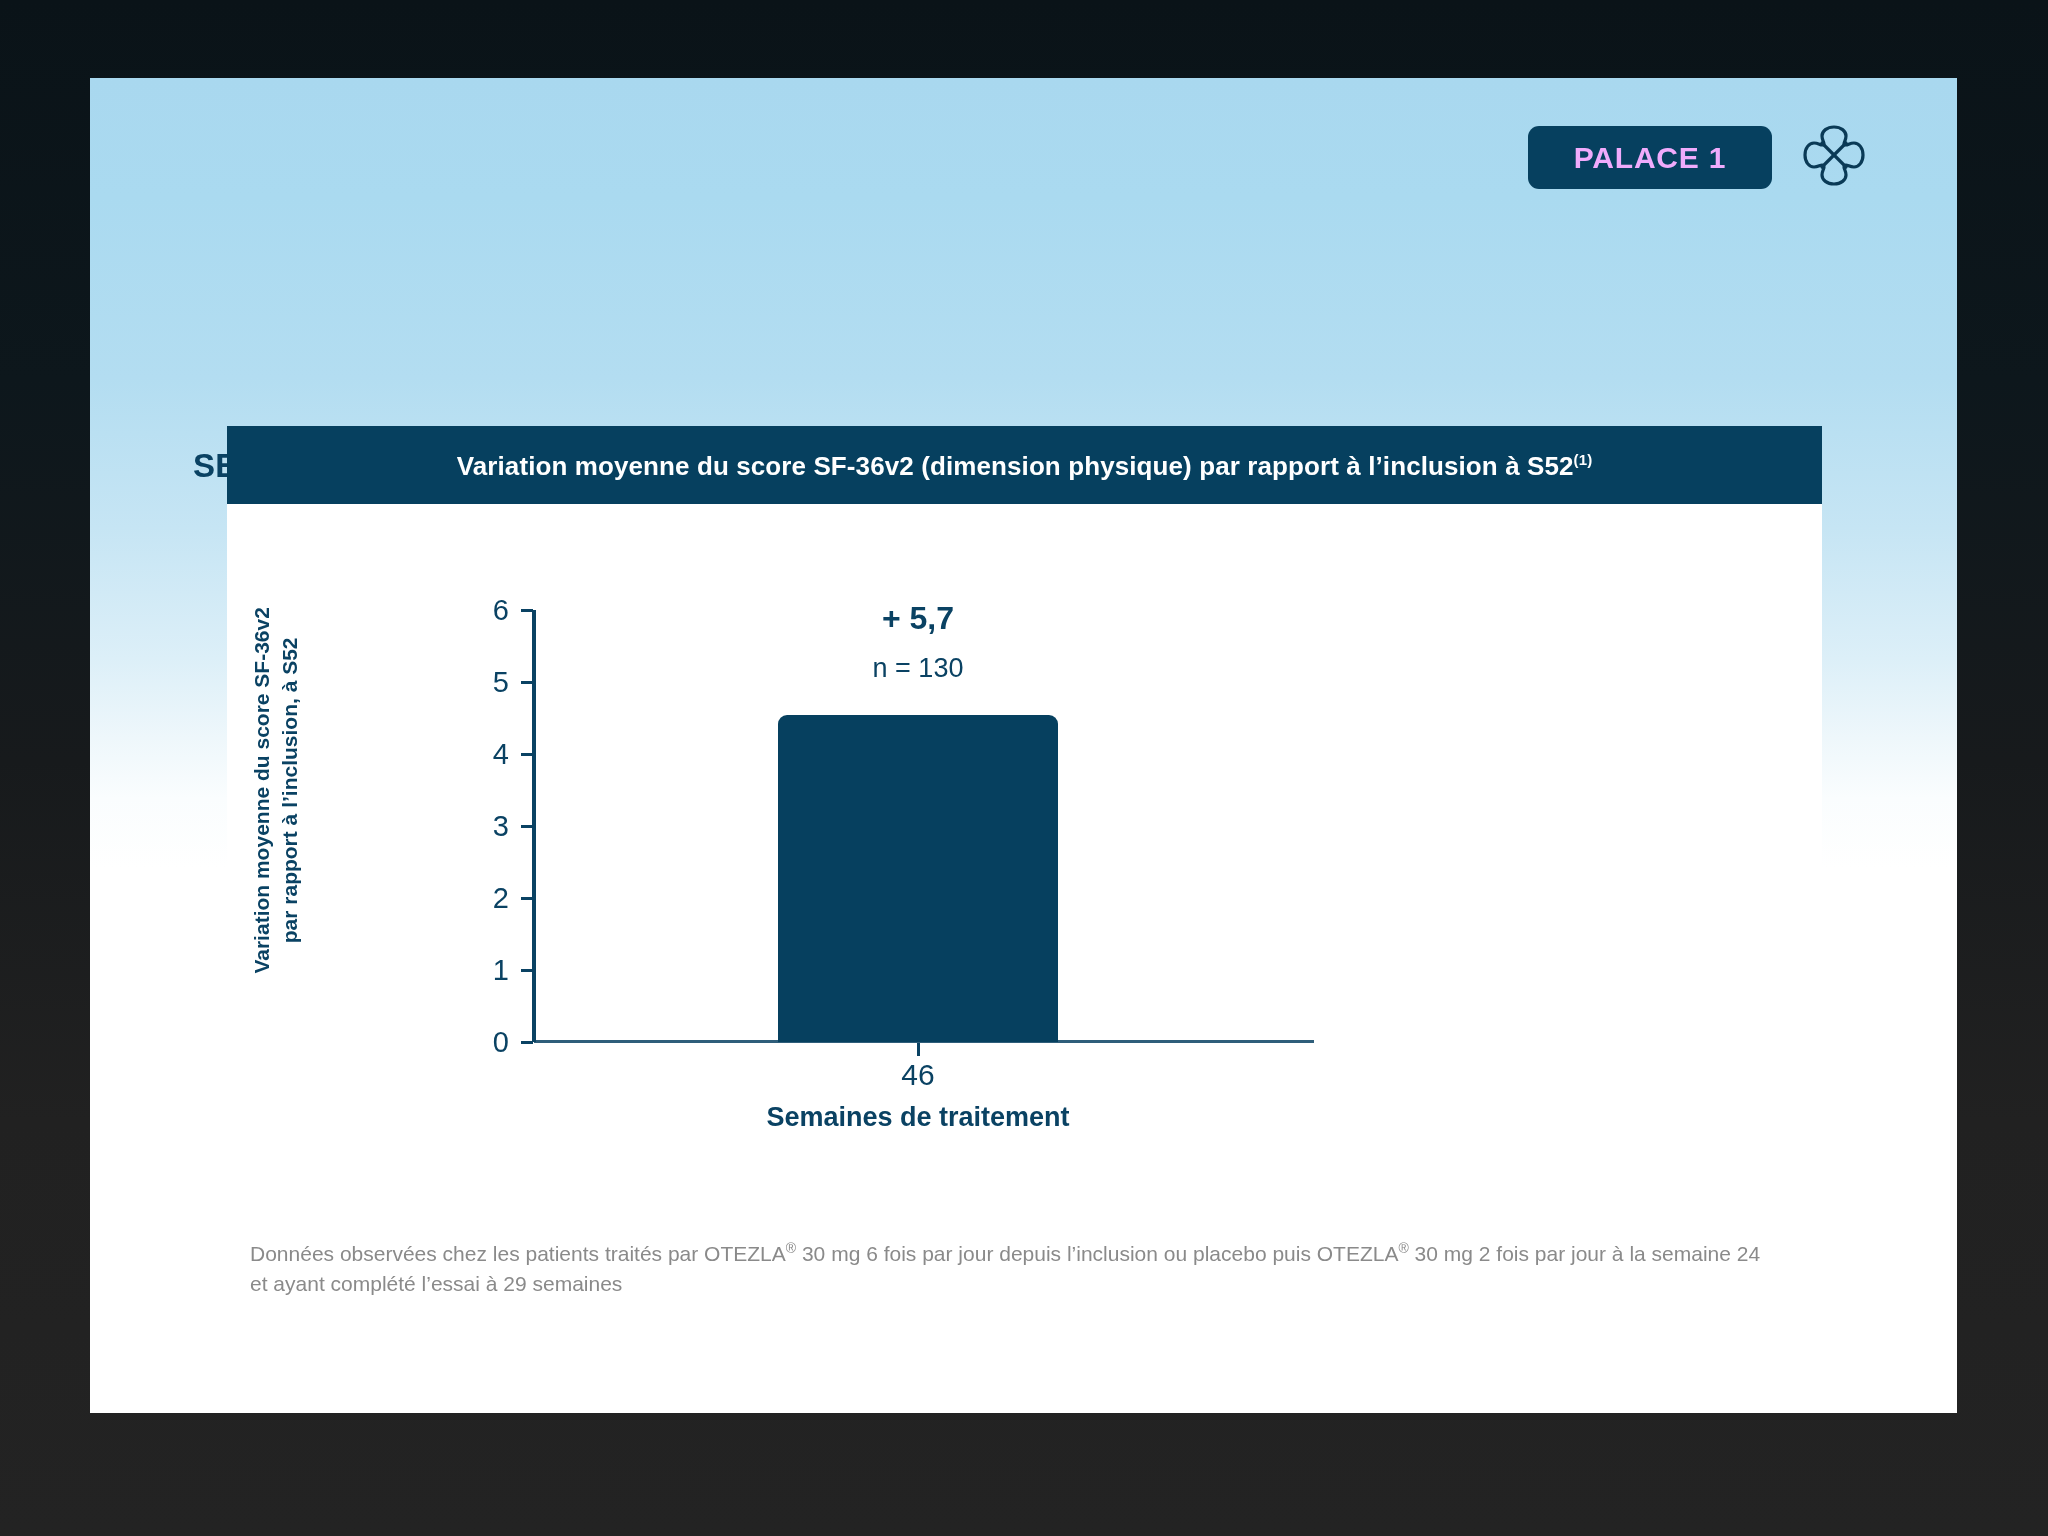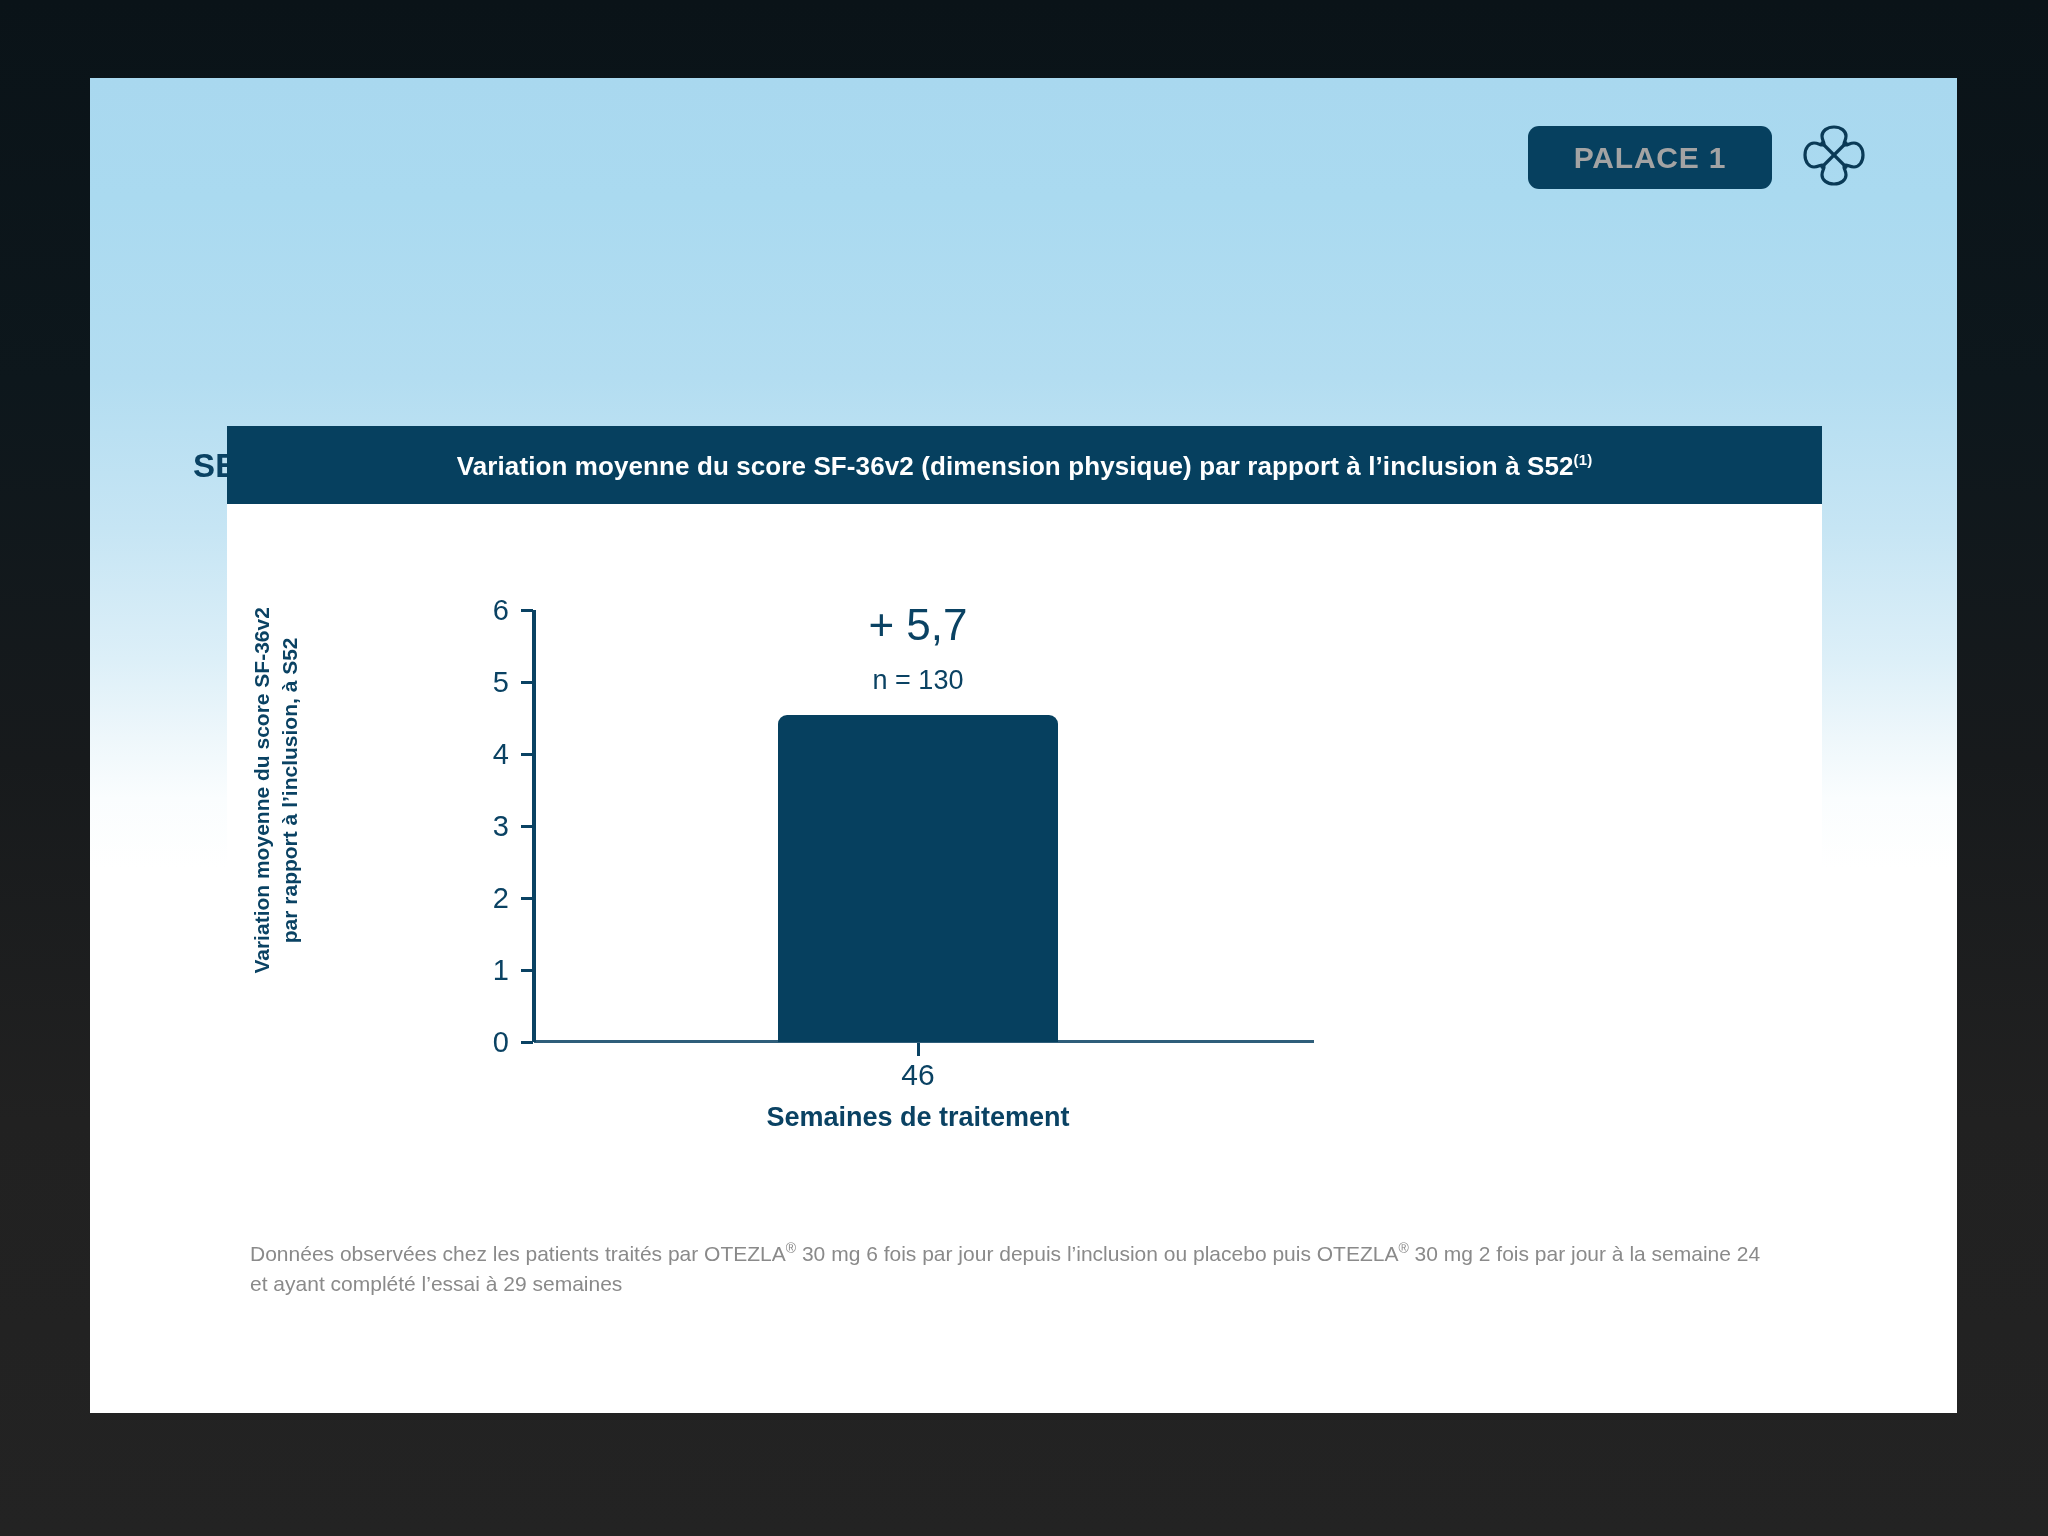--- a/index.html
+++ b/index.html
@@ -61,21 +61,21 @@
   #palace-badge {
     position: absolute;
     right: 185px;
     top: 48px;
     height: 63px;
     min-width: 244px;
     box-sizing: border-box;
     padding: 0 34px;
     border-radius: 11px;
     background: #06405f;
-    color: #a3a3a3;
+    color: #f0abfc;
     font-size: 30px;
     font-weight: bold;
     letter-spacing: 0.8px;
     display: flex;
     align-items: center;
     justify-content: center;
     line-height: 1;
   }
   #brand-mark {
     position: absolute;
@@ -226,22 +226,22 @@
   
   #bar-value {
     position: absolute;
     left: 551px;
     top: 98px;
     width: 280px;
     text-align: center;
     color: #0a4263;
   }
   #bar-value .val {
-    font-size: 44px;
-    font-weight: normal;
+    font-size: 32px;
+    font-weight: bold;
     line-height: 1.05;
     display: block;
   }
   #bar-value .n {
     font-size: 27px;
     line-height: 1.2;
     display: block;
     margin-top: 16px;
   }
 

